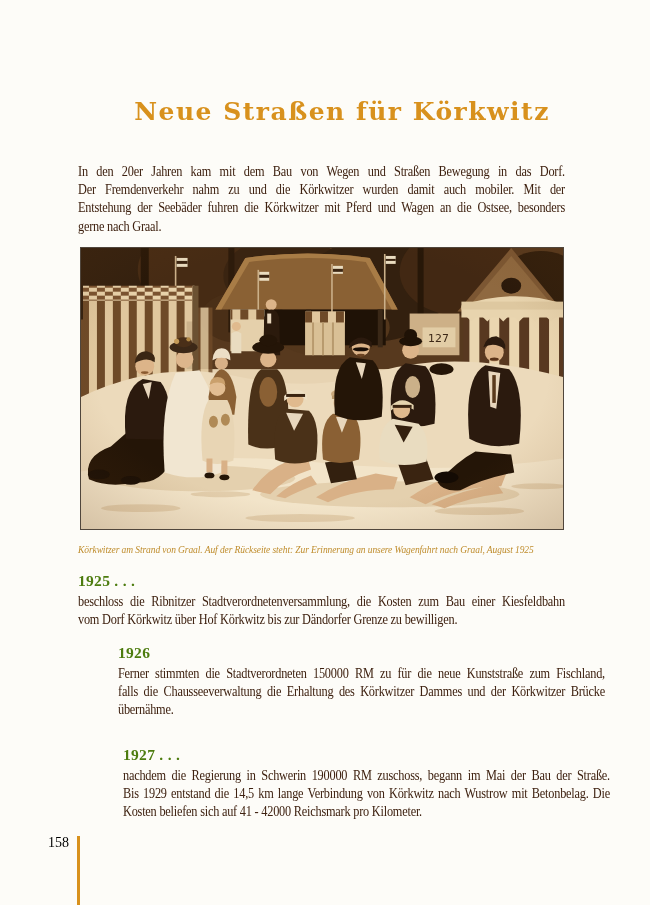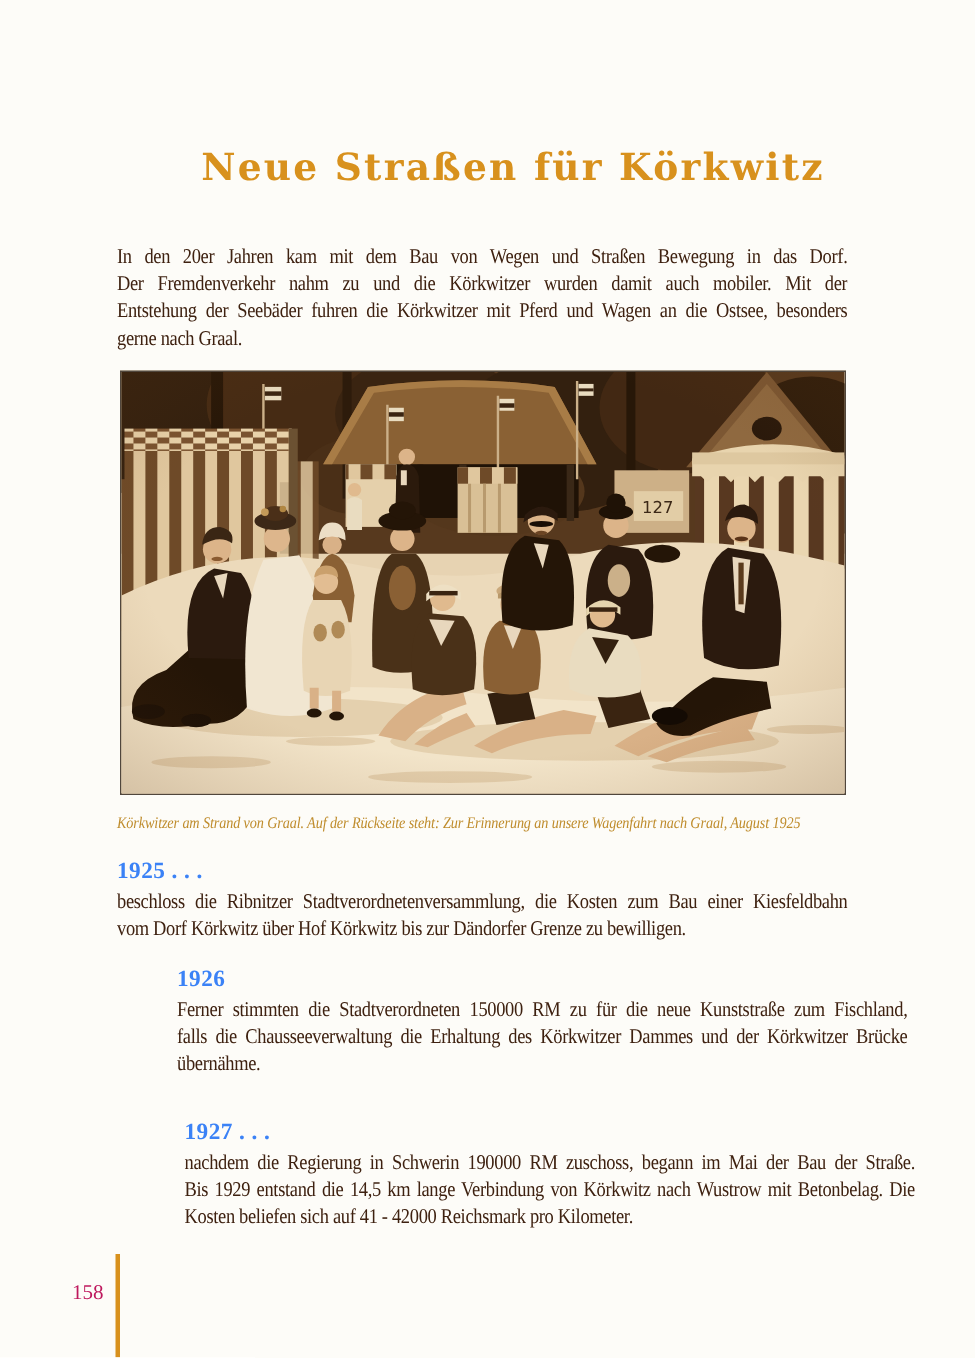--- a/index.html
+++ b/index.html
@@ -39,27 +39,27 @@
     font-size:10.8px; line-height:14px; letter-spacing:-0.1px;
     font-style:italic; color:#bf8c2c;
   }
   
   .section { position:absolute; left:78px; width:554px; }
   .sec-1925 { top:573px; }
   .sec-1926 { top:645px;margin-left:40px; }
   .sec-1927 { top:747px;margin-left:45px; }
   .year {
     margin:0 0 4px 0; font-size:15.5px; line-height:16px;
-    font-weight:bold; letter-spacing:0.3px; color:#3b82f6;
+    font-weight:bold; letter-spacing:0.3px; color:#4d7c0f;
   }
   .section .stext { position:static; }
   
   .page-number {
-    position:absolute; top:855px; left:48px;
-    font-size:14px; color:#be185d;
+    position:absolute; top:835px; left:48px;
+    font-size:14px; color:#000000;
   }
   .footer-rule {
     position:absolute; top:836px; left:77px; width:3px; height:69px;
     background:#d8911d;
   }
 </style>
 </head>
 <body>
 
 <div class="page">

